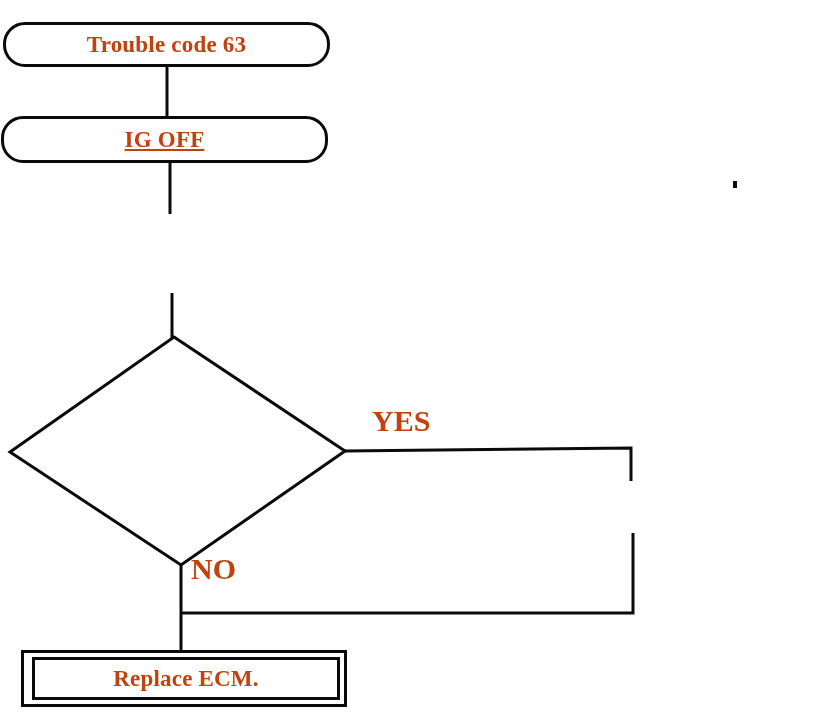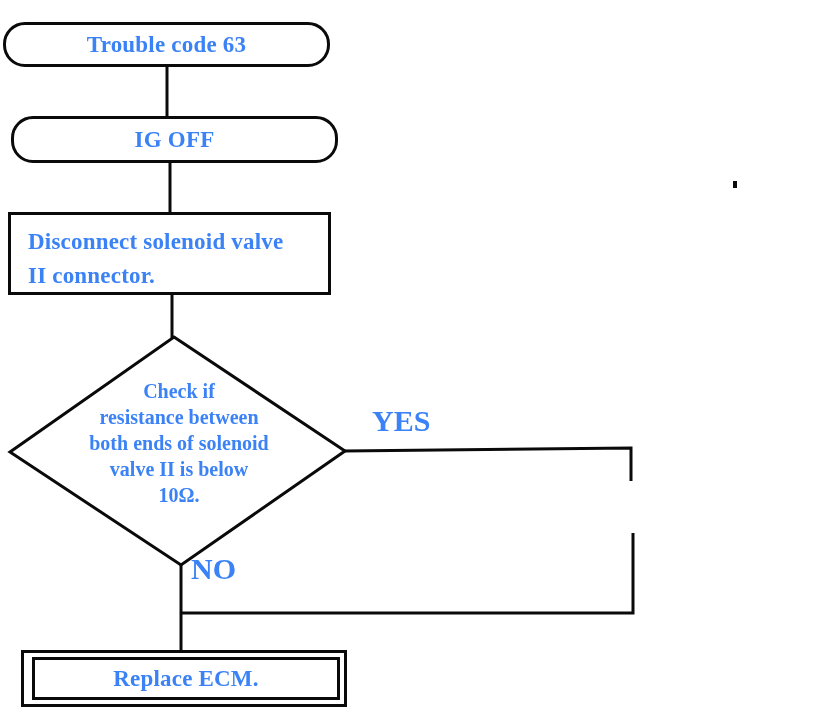--- a/index.html
+++ b/index.html
@@ -7,21 +7,21 @@
     padding: 0;
     background: #ffffff;
   }
   #canvas {
     position: relative;
     width: 816px;
     height: 712px;
     background: #ffffff;
     overflow: hidden;
     font-family: "Liberation Serif", "DejaVu Serif", serif;
-    color: #3b82f6;
+    color: #c2410c;
   }
   #wires {
     position: absolute;
     left: 0; top: 0;
     width: 816px; height: 712px;
   }
   .node {
     position: absolute;
     box-sizing: border-box;
     background: #ffffff;
@@ -110,34 +110,25 @@
 
     <line x1="181" y1="563" x2="181" y2="652" stroke="#0a0a0a" stroke-width="3"></line>
 
     <polygon points="174,337 345,451 181,565 10,452" fill="#ffffff" stroke="#0a0a0a" stroke-width="3"></polygon>
   </svg>
 
   <div class="node terminator" style="left:3px; top:22px; width:327px; height:45px;">
     <span>Trouble code 63</span>
   </div>
 
-  <div class="node terminator" style="left:11px; top:116px; width:327px; height:47px;">
+  <div class="node terminator" style="left:1px; top:116px; width:327px; height:47px;text-decoration:underline;">
     <span>IG OFF</span>
   </div>
 
-  <div class="node process" style="left:8px; top:212px; width:323px; height:83px;">
-    <span>Disconnect solenoid valve
-II connector.</span>
-  </div>
 
-  <div class="decision-text">Check if
-resistance between
-both ends of solenoid
-valve II is below
-10Ω.</div>
 
   <div class="branch-label" id="label-yes">YES</div>
 
   <div class="branch-label" id="label-no">NO</div>
 
 
   <div class="dbl-outer" style="left:21px; top:650px; width:326px; height:57px;padding-left:8px;">
     <div class="dbl-inner">
       <span>Replace ECM.</span>
     </div>

